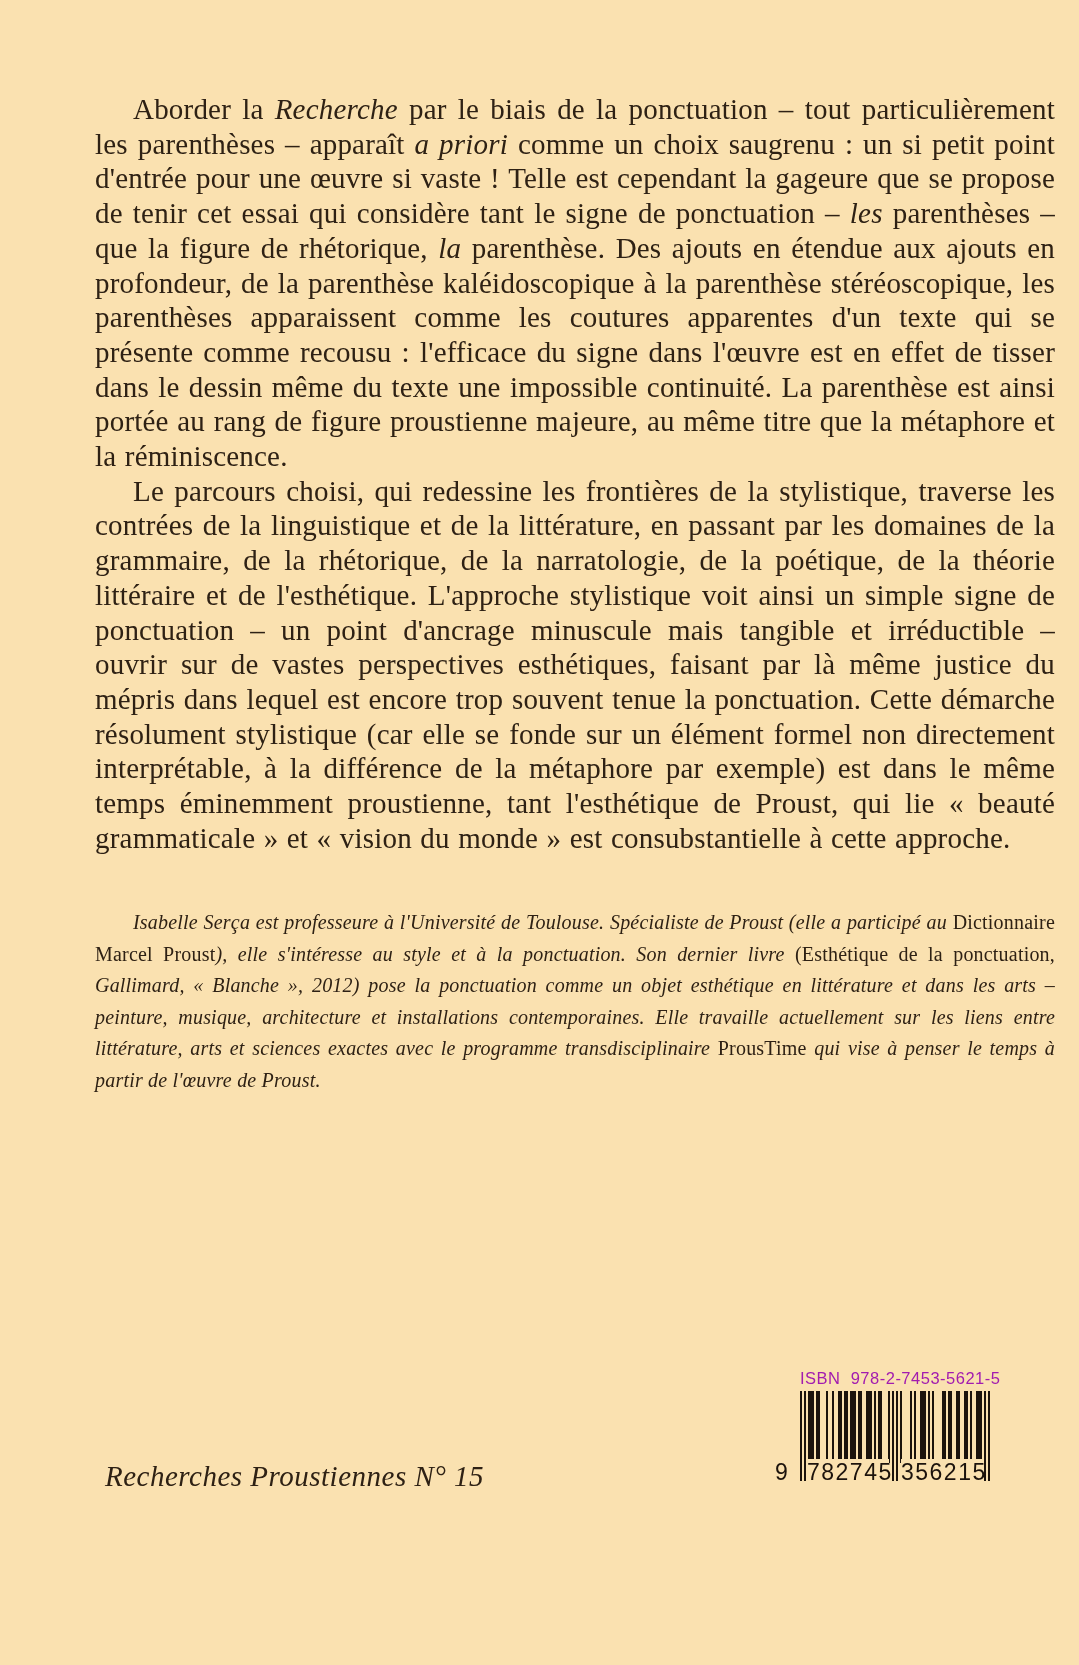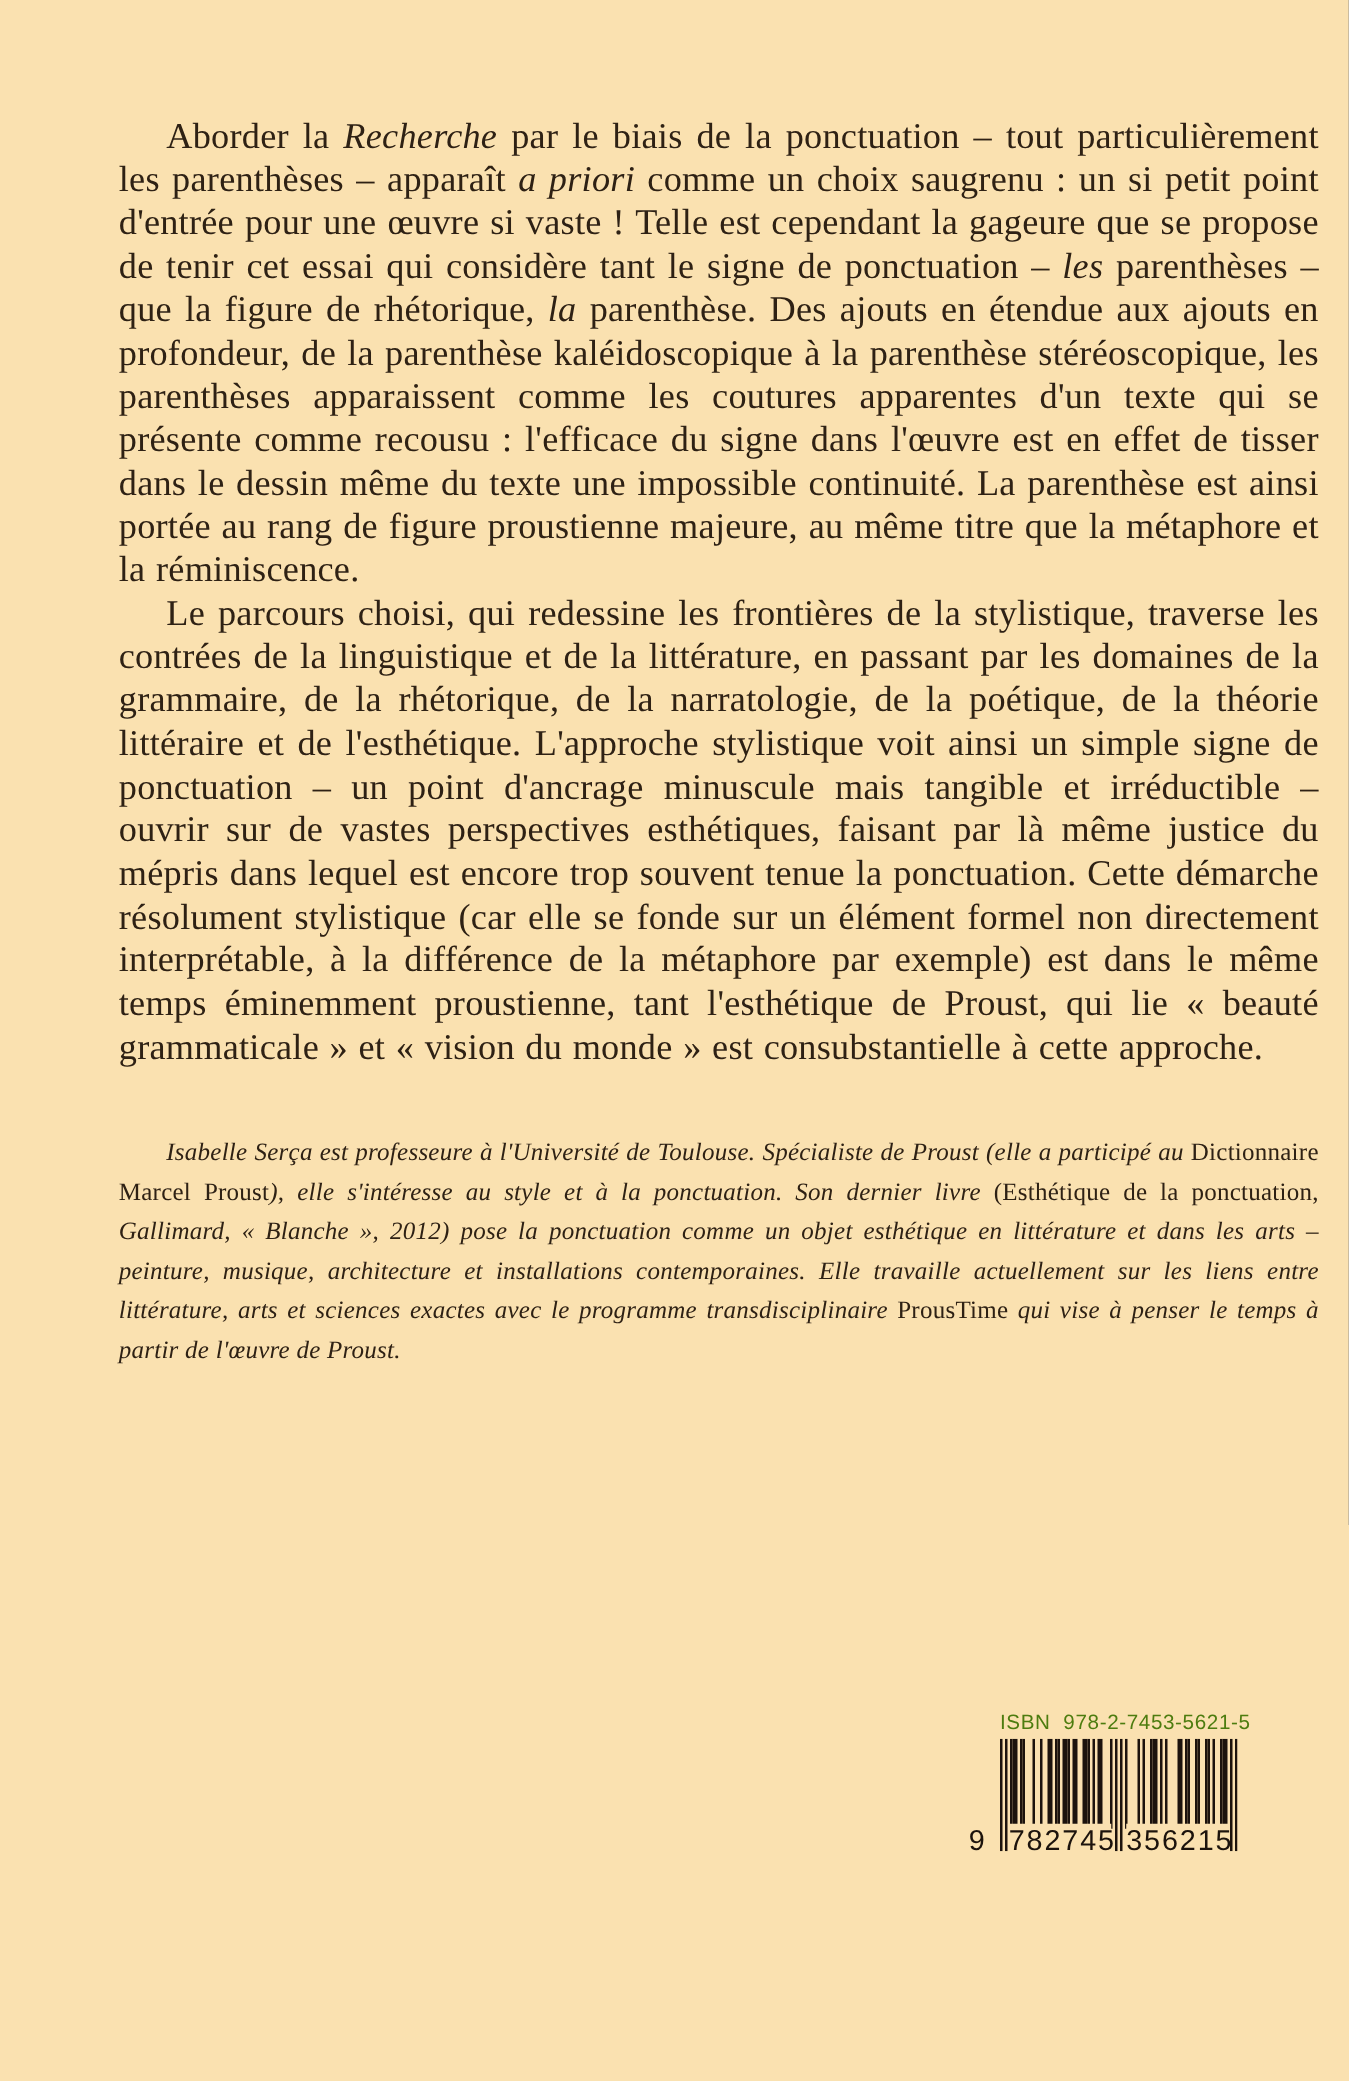--- a/index.html
+++ b/index.html
@@ -47,21 +47,21 @@
     width:216px;
   }
   .isbn-label{
     margin-left:24px;
     width:190px;
     text-align:center;
     font-family:"Liberation Sans", sans-serif;
     font-size:16.5px;
     letter-spacing:0.5px;
     white-space:pre;
-    color:#4d7c0f;
+    color:#a21caf;
   }
   .bars{
     display:block;
     margin-left:24px;
     margin-top:3px;
   }
   .digits-row{
     position:relative;
     margin-left:24px;
     width:190px;
@@ -79,20 +79,21 @@
 <body>
 
 <div class="cover">
 
   <div class="textblock">
     <p class="para"><span style="font-style: normal;">Aborder la </span><span style="font-style: italic;">Recherche</span><span style="font-style: normal;"> par le biais de la ponctuation – tout particulièrement les parenthèses – apparaît </span><span style="font-style: italic;">a priori</span><span style="font-style: normal;"> comme un choix saugrenu : un si petit point d'entrée pour une œuvre si vaste ! Telle est cependant la gageure que se propose de tenir cet essai qui considère tant le signe de ponctuation – </span><span style="font-style: italic;">les</span><span style="font-style: normal;"> parenthèses – que la figure de rhétorique, </span><span style="font-style: italic;">la</span><span style="font-style: normal;"> parenthèse. Des ajouts en étendue aux ajouts en profondeur, de la parenthèse kaléidoscopique à la parenthèse stéréoscopique, les parenthèses apparaissent comme les coutures apparentes d'un texte qui se présente comme recousu : l'efficace du signe dans l'œuvre est en effet de tisser dans le dessin même du texte une impossible continuité. La parenthèse est ainsi portée au rang de figure proustienne majeure, au même titre que la métaphore et la réminiscence.</span></p>
     <p class="para"><span style="font-style: normal;">Le parcours choisi, qui redessine les frontières de la stylistique, traverse les contrées de la linguistique et de la littérature, en passant par les domaines de la grammaire, de la rhétorique, de la narratologie, de la poétique, de la théorie littéraire et de l'esthétique. L'approche stylistique voit ainsi un simple signe de ponctuation – un point d'ancrage minuscule mais tangible et irré­ductible – ouvrir sur de vastes perspectives esthétiques, faisant par là même justice du mépris dans lequel est encore trop souvent tenue la ponctuation. Cette démarche résolument stylistique (car elle se fonde sur un élément formel non directement interprétable, à la différence de la métaphore par exemple) est dans le même temps éminemment proustienne, tant l'esthétique de Proust, qui lie « beauté grammaticale » et « vision du monde » est con­substantielle à cette approche.</span></p>
     <p class="bio"><span style="font-style: italic;">Isabelle Serça est professeure à l'Université de Toulouse. Spécialiste de Proust (elle a participé au </span><span style="font-style: normal;">Dictionnaire Marcel Proust</span><span style="font-style: italic;">), elle s'intéresse au style et à la ponctuation. Son dernier livre </span><span style="font-style: normal;">(Esthétique de la ponctuation,</span><span style="font-style: italic;"> Gallimard, « Blanche », 2012) pose la ponctuation comme un objet esthétique en littérature et dans les arts – peinture, musique, architecture et installations contemporaines. Elle travaille actuellement sur les liens entre littérature, arts et sciences exactes avec le programme transdisciplinaire </span><span style="font-style: normal;">ProusTime</span><span style="font-style: italic;"> qui vise à penser le temps à partir de l'œuvre de Proust.</span></p>
   </div>
 
+  <div class="collection">Recherches Proustiennes N° 15</div>
 
   <div class="barcode-block">
     <div class="isbn-label">ISBN  978-2-7453-5621-5</div>
     <svg class="bars" width="190" height="90" viewBox="0 0 190 90" xmlns="http://www.w3.org/2000/svg">
         <rect x="0" y="0" width="2" height="90" fill="#1c130c"></rect>
         <rect x="4" y="0" width="2" height="90" fill="#1c130c"></rect>
         <rect x="8" y="0" width="2" height="72" fill="#1c130c"></rect>
         <rect x="10" y="0" width="2" height="72" fill="#1c130c"></rect>
         <rect x="12" y="0" width="2" height="72" fill="#1c130c"></rect>
         <rect x="16" y="0" width="2" height="72" fill="#1c130c"></rect>

